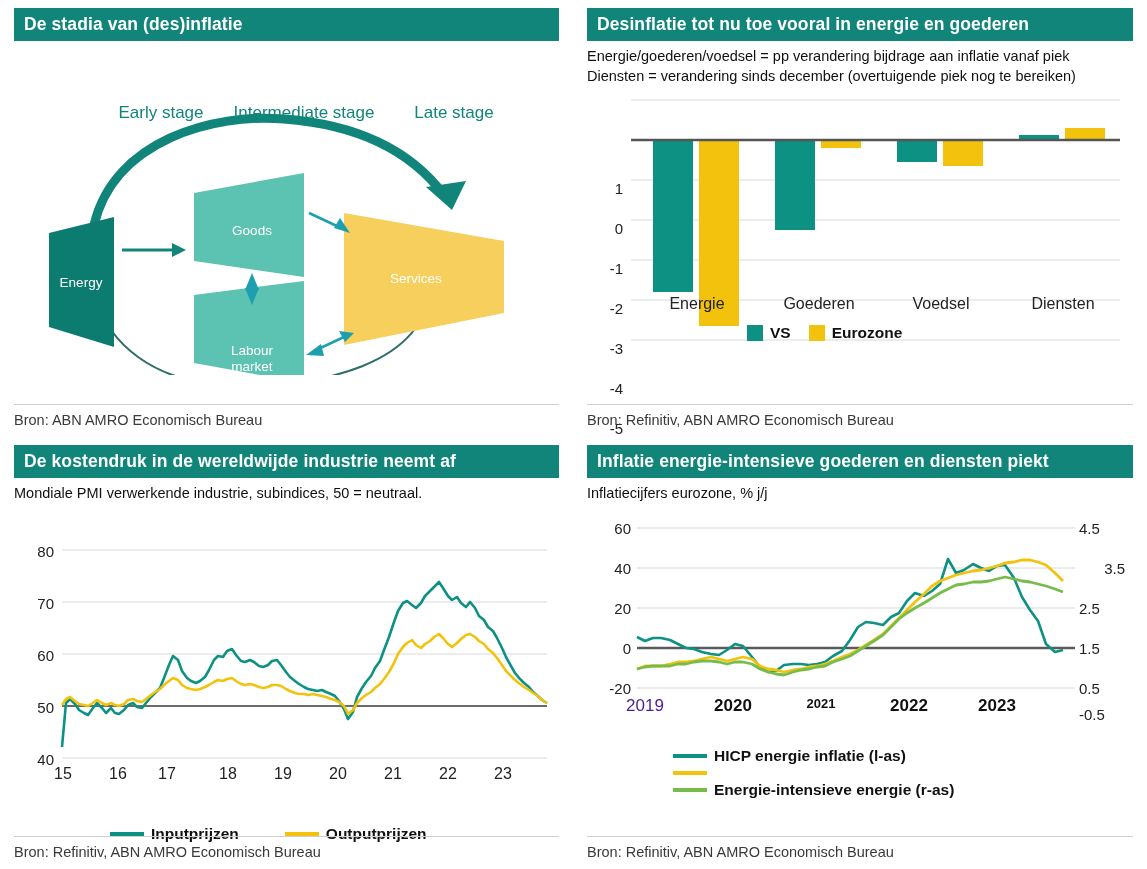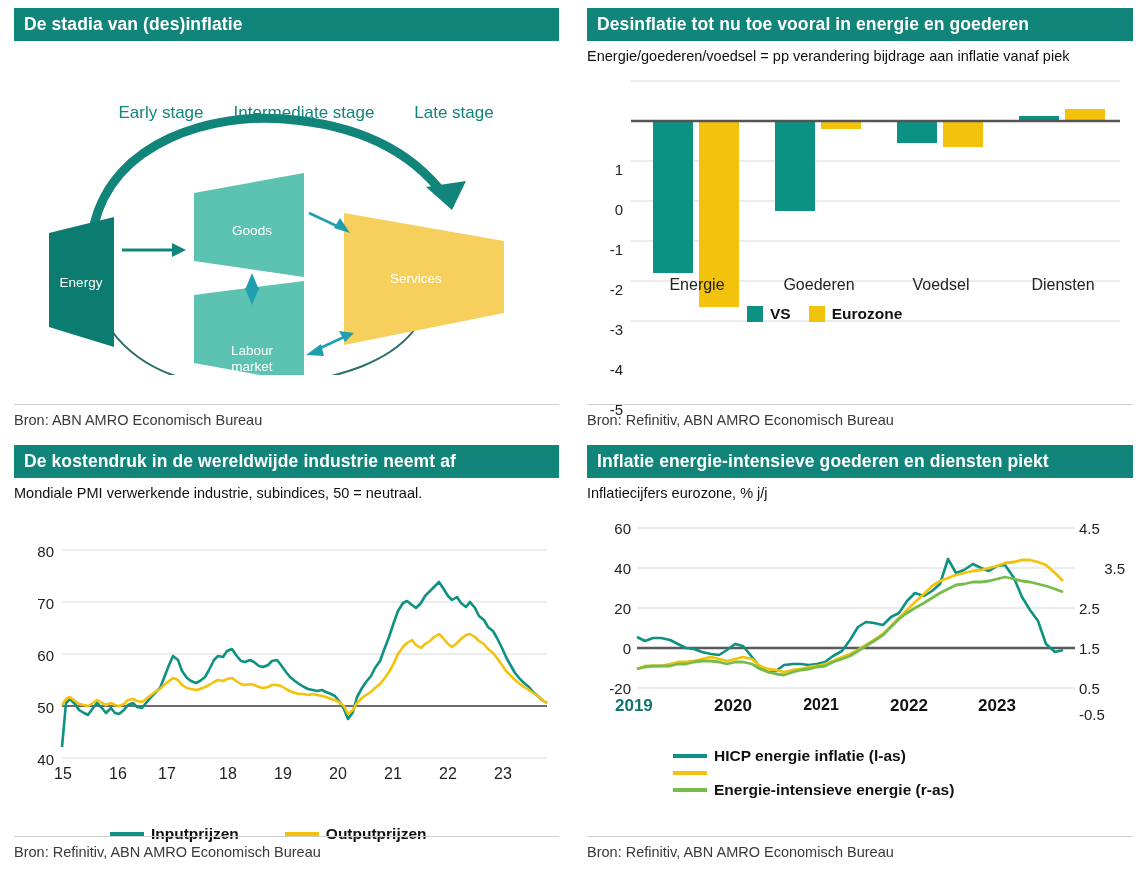--- a/index.html
+++ b/index.html
@@ -131,20 +131,21 @@
         <polygon points="292,310 307,299 310,311" fill="#1e9fb0"></polygon>
       </svg>
     </div>
 
     <div class="source">Bron: ABN AMRO Economisch Bureau</div>
   </div>
 
   <div class="panel">
     <div class="panel-title">Desinflatie tot nu toe vooral in energie en goederen</div>
     <div class="subtitle">Energie/goederen/voedsel = pp verandering bijdrage aan inflatie vanaf piek</div>
+    <div class="subtitle" style="margin-top:0">Diensten = verandering sinds december (overtuigende piek nog te bereiken)</div>
 
     <div class="chart-wrap" style="width:545px; height:290px; margin-top:6px;">
 
       <div class="axis-lbl" style="left:0px;  top:88px;  width:36px; text-align:right;">1</div>
       <div class="axis-lbl" style="left:0px;  top:128px; width:36px; text-align:right;">0</div>
       <div class="axis-lbl" style="left:0px;  top:168px; width:36px; text-align:right;">-1</div>
       <div class="axis-lbl" style="left:0px;  top:208px; width:36px; text-align:right;">-2</div>
       <div class="axis-lbl" style="left:0px;  top:248px; width:36px; text-align:right;">-3</div>
       <div class="axis-lbl" style="left:0px;  top:288px; width:36px; text-align:right;">-4</div>
       <div class="axis-lbl" style="left:0px;  top:328px; width:36px; text-align:right;">-5</div>
@@ -309,23 +310,23 @@
 
         <polyline fill="none" stroke="#76bc4a" stroke-width="2.8" stroke-linejoin="round" points="
           50,159 58,157 66,156 74,156 83,156 91,154 99,154 107,152 115,151 124,151 132,152 140,154
           148,152 156,152 165,154 173,159 181,162 189,164 197,165 206,162 214,160 222,159 230,157 238,156
           246,152 255,149 263,146 271,141 279,136 287,131 296,125 304,117 312,109 320,103 328,98 337,93
           345,88 353,83 361,79 369,75 377,74 386,72 394,72 402,71 410,69 418,67 427,69 435,71
           443,72 451,74 459,76 468,79 476,82
         "></polyline>
       </svg>
 
-      <div class="axis-lbl" style="left:28px;  top:186px; width:60px; text-align:left; font-size:17px; font-weight:bold; color:#0f766e;">2019</div>
+      <div class="axis-lbl" style="left:28px;  top:186px; width:60px; text-align:center; font-size:17px; font-weight:normal; color:#4c1d95;">2019</div>
       <div class="axis-lbl" style="left:116px; top:186px; width:60px; text-align:center; font-size:17px; font-weight:bold; color:#111;">2020</div>
-      <div class="axis-lbl" style="left:204px; top:186px; width:60px; text-align:center; font-size:16px; font-weight:bold; color:#111;">2021</div>
+      <div class="axis-lbl" style="left:204px; top:186px; width:60px; text-align:center; font-size:13px; font-weight:bold; color:#111;">2021</div>
       <div class="axis-lbl" style="left:292px; top:186px; width:60px; text-align:center; font-size:17px; font-weight:bold; color:#111;">2022</div>
       <div class="axis-lbl" style="left:380px; top:186px; width:60px; text-align:center; font-size:17px; font-weight:bold; color:#111;">2023</div>
     </div>
 
     <div class="legend legend-v" style="left:100px; top:310px;">
       <span class="item">
         <span class="lswatch" style="background:#0d9183;"></span>
         <span>HICP energie inflatie (l-as)</span>
       </span>
       <span class="item">

